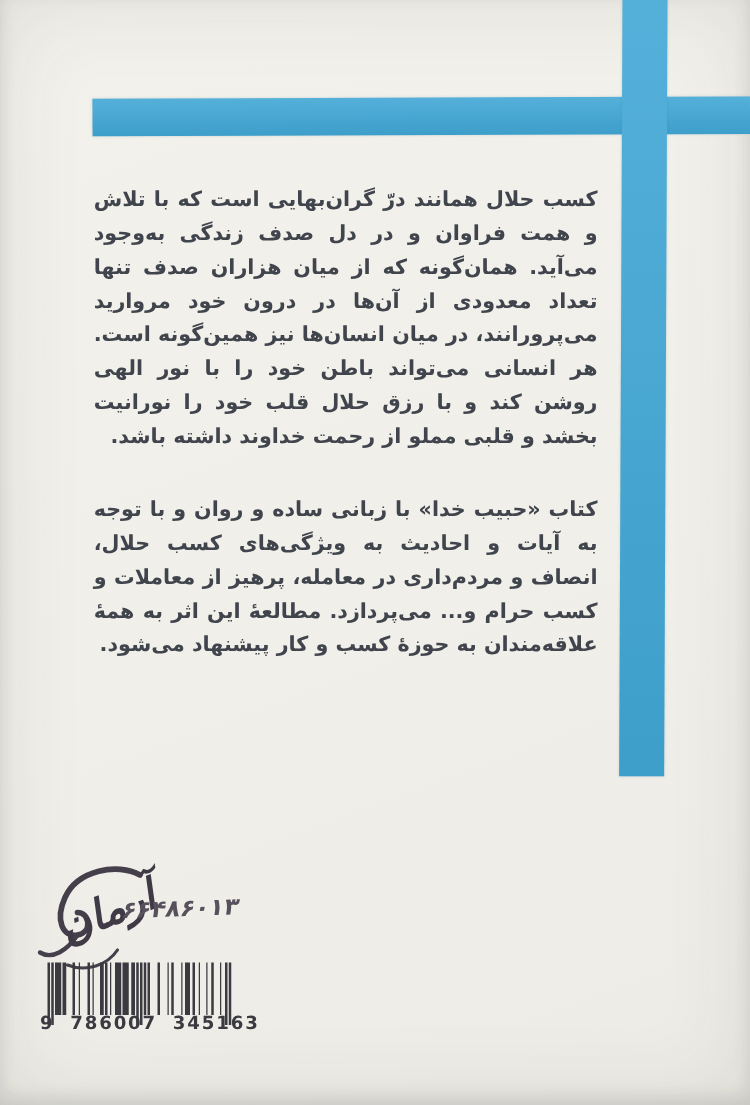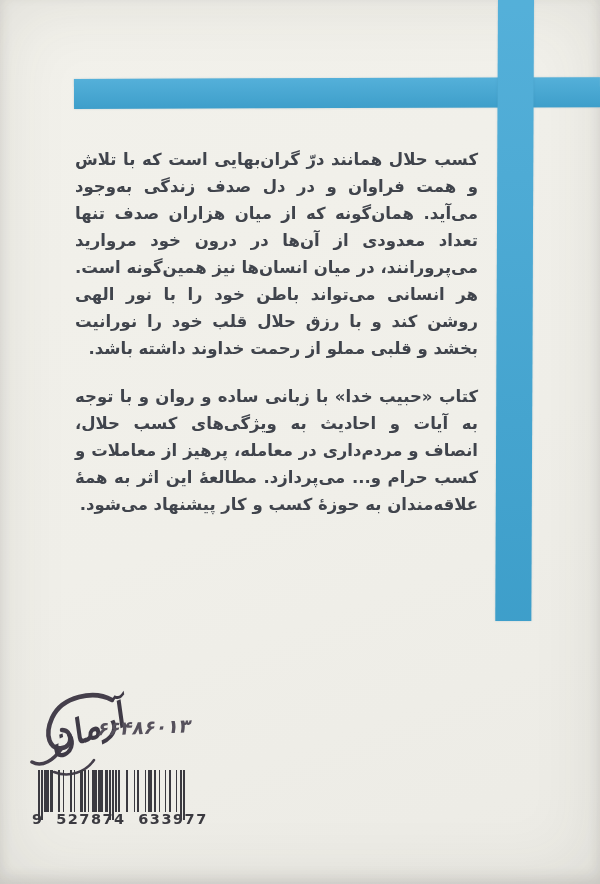--- a/index.html
+++ b/index.html
@@ -35,21 +35,21 @@
     position:absolute;right:122px;left:75px;top:146px;width:403px;
     direction:rtl;
     text-align:justify;
     color:#40444c;
     font-size:16.5px;
     font-weight:bold;
     line-height:27px;
     letter-spacing:0;
   }
   .text-block p{margin:0;text-align:justify;text-align-last:right;}
-  .text-block p + p{margin-top:21px;}
+  .text-block p + p{margin-top:32px;}
   
   .logo{
     position:absolute;left:24px;top:688px;width:104px;height:100px;
   }
   .code-number{
     position:absolute;left:98px;top:716px;
     direction:ltr;
     font-size:19px;
     color:#56515c;
     letter-spacing:3px;
@@ -159,16 +159,16 @@
         <div class="m b" style="width: 1.55px;"></div>
         <div class="m" style="width: 3.1px;"></div>
         <div class="m b" style="width: 1.55px;"></div>
         <div class="m" style="width: 4.65px;"></div>
         <div class="m b" style="width: 1.55px;"></div>
         <div class="m" style="width: 3.1px;"></div>
         <div class="m b tall" style="width: 1.55px;"></div>
         <div class="m tall" style="width: 1.55px;"></div>
         <div class="m b tall" style="width: 1.55px;"></div>
       </div>
-    <div class="barcode-digits">9 527874 633977</div>
+    <div class="barcode-digits">9 786007 345163</div>
   </div>
 
 </div>
 
 </body></html>

